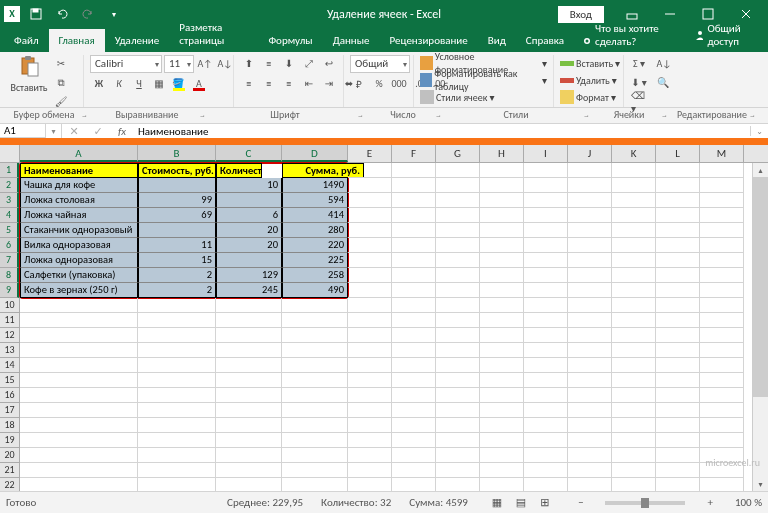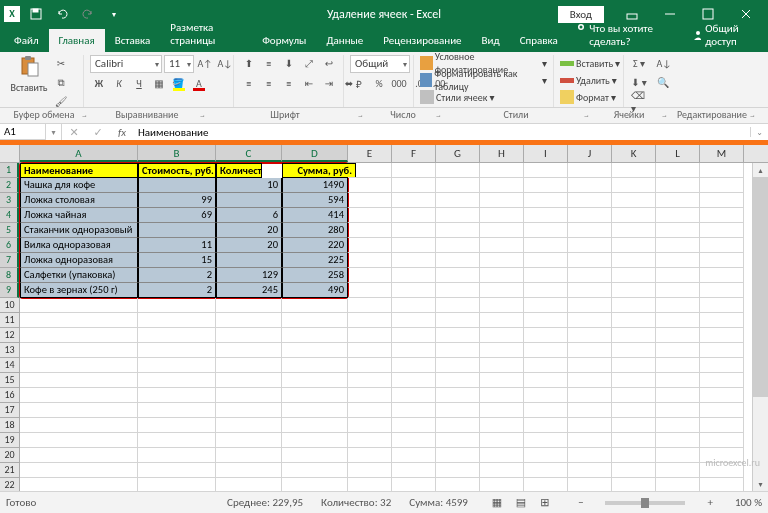--- a/index.html
+++ b/index.html
@@ -13,41 +13,41 @@
 .titlebar .right { display: flex; align-items: center; gap: 2px; }
 .titlebar .login-btn { background: #fff; color: #333; padding: 2px 12px; font-size: 11px; margin-right: 8px; cursor: pointer; }
 .titlebar .win-btn { width: 36px; height: 28px; display: inline-flex; align-items: center; justify-content: center; cursor: pointer; }
 .titlebar svg { fill: #fff; stroke: #fff; }
 
 .tabs { height: 24px; background: #0d7242; display: flex; align-items: flex-end; color: #fff; font-size: 11px; padding-left: 4px; }
 .tabs .tab { padding: 5px 10px; cursor: pointer; }
 .tabs .tab.active { background: #f3f3f3; color: #0d7242; }
 .tabs .tab.file { cursor: pointer; }
 .tabs .spacer { flex: 1; }
-.tabs .tellme { color: #fff; display: flex; align-items: flex-start; gap: 4px; padding: 4px 8px; }
+.tabs .tellme { color: #fff; display: flex; align-items: flex-end; gap: 4px; padding: 4px 8px; }
 .tabs .share { color: #fff; padding: 4px 10px; display: flex; align-items: center; gap: 4px; }
 
 .ribbon { height: 56px; background: #f3f3f3; border-bottom: 1px solid #d4d4d4; display: flex; font-size: 11px; color: #444; padding: 3px 4px 0 4px; }
 .ribbon .group { display: flex; align-items: flex-start; gap: 4px; padding: 0 6px; position: relative; border-right: 1px solid #e0e0e0; }
 .ribbon .big-btn { width: 38px; display: flex; flex-direction: column; align-items: center; gap: 2px; font-size: 10px; cursor: pointer; }
 .ribbon .big-btn .icon { width: 24px; height: 24px; }
 .ribbon .mini { display: flex; flex-direction: column; gap: 2px; }
 .ribbon .btn-row { display: flex; gap: 2px; align-items: center; height: 17px; }
 .ribbon .btn { width: 18px; height: 17px; display: inline-flex; align-items: center; justify-content: center; cursor: pointer; border: 1px solid transparent; font-size: 10px; color: #555; }
 .ribbon .combo { height: 18px; border: 1px solid #c8c8c8; background: #fff; font-size: 11px; padding: 0 14px 0 4px; position: relative; display: inline-flex; align-items: center; }
 .ribbon .combo::after { content: "▾"; position: absolute; right: 2px; font-size: 8px; color: #666; }
 .ribbon .label-grp { display: flex; flex-direction: column; gap: 1px; font-size: 10px; }
 .ribbon .label-grp span { display: flex; align-items: center; gap: 2px; cursor: pointer; height: 16px; }
 .ribbon .ico { width: 14px; height: 14px; display: inline-block; }
 
 .ribbon-labels { height: 16px; background: #f3f3f3; border-bottom: 1px solid #d4d4d4; display: flex; font-size: 10px; color: #666; }
 .ribbon-labels .lbl { text-align: center; position: relative; display: flex; align-items: flex-start; justify-content: center; }
 .ribbon-labels .lbl::after { content: "⌐"; font-size: 9px; transform: scaleX(-1) scaleY(-1); position: absolute; right: 2px; bottom: 0; color: #888; }
 
-.formula-bar { height: 21px; background: #fff; border-bottom: 5px solid #f97316; display: flex; align-items: center; font-size: 11px; }
+.formula-bar { height: 21px; background: #fff; border-bottom: 7px solid #f97316; display: flex; align-items: center; font-size: 11px; }
 .namebox { width: 46px; border: 1px solid #d4d4d4; border-top: none; border-left: none; height: 100%; padding: 0 4px; display: flex; align-items: center; background: #fff; }
 .namebox-dd { width: 16px; border-right: 1px solid #d4d4d4; height: 100%; display: flex; align-items: center; justify-content: center; cursor: pointer; color: #888; font-size: 8px; }
 .fb-btn { width: 24px; height: 100%; display: flex; align-items: center; justify-content: center; color: #aaa; cursor: pointer; }
 .fb-input { flex: 1; padding: 0 4px; height: 100%; display: flex; align-items: center; border: none; }
 .fb-expand { width: 18px; border-left: 1px solid #d4d4d4; display: flex; align-items: center; justify-content: center; color: #888; font-size: 8px; }
 
 .sheet-area { position: relative; height: 346px; overflow: hidden; }
 .col-headers { height: 18px; display: flex; background: #e6e6e6; border-bottom: 1px solid #ababab; }
 .corner { width: 20px; background: #e6e6e6; border-right: 1px solid #ababab; }
 .col-h { border-right: 1px solid #ababab; text-align: center; font-size: 11px; color: #333; line-height: 17px; cursor: pointer; }
@@ -137,21 +137,21 @@
         <svg width="12" height="12">
           <line x1="2" y1="2" x2="10" y2="10" stroke="#fff"></line>
           <line x1="10" y1="2" x2="2" y2="10" stroke="#fff"></line>
         </svg>
       </span>
   </div>
 </div>
 
 <div class="tabs">
   <div class="tab file">Файл</div>
-  <div id="tabs-container" style="display: contents;"><div class="tab active">Главная</div><div class="tab">Вставка</div><div class="tab">Разметка страницы</div><div class="tab">Формулы</div><div class="tab">Данные</div><div class="tab">Рецензирование</div><div class="tab">Вид</div><div class="tab">Справка</div></div>
+  <div id="tabs-container" style="display: contents;"><div class="tab active">Главная</div><div class="tab">Удаление</div><div class="tab">Разметка страницы</div><div class="tab">Формулы</div><div class="tab">Данные</div><div class="tab">Рецензирование</div><div class="tab">Вид</div><div class="tab">Справка</div></div>
   <div class="spacer"></div>
   <div class="tellme">
     <svg width="12" height="12">
         <circle cx="5" cy="5" r="3" fill="#fff"></circle>
         <circle cx="5" cy="5" r="1.5" fill="#0d7242"></circle>
       </svg>
     <span>Что вы хотите сделать?</span>
   </div>
   <div class="share">
     <svg width="12" height="12">
@@ -310,21 +310,21 @@
         <div class="row-h">19</div>
         <div class="row-h">20</div>
         <div class="row-h">21</div>
         <div class="row-h">22</div>
       </div>
     <div class="cells" id="cells">
       <div class="selection-box" id="selbox" style="left: -1px; top: -1px; width: 330px; height: 137px;"></div>
     <div class="cell hdr" style="left: 0px; top: 0px; width: 118px;">Наименование</div>
         <div class="cell hdr num" style="left: 118px; top: 0px; width: 78px;">Стоимость, руб.</div>
         <div class="cell hdr num" style="left: 196px; top: 0px; width: 46px;">Количество</div>
-        <div class="cell hdr num" style="left: 262px; top: 0px; width: 74px;">Сумма, руб.</div>
+        <div class="cell hdr num" style="left: 262px; top: 0px; width: 82px;">Сумма, руб.</div>
         <div class="cell data" style="left: 0px; top: 15px; width: 118px;">Чашка для кофе</div>
         <div class="cell data num" style="left: 118px; top: 15px; width: 78px;"></div>
         <div class="cell data num" style="left: 196px; top: 15px; width: 66px;">10</div>
         <div class="cell data num" style="left: 262px; top: 15px; width: 66px;">1490</div>
         <div class="cell data" style="left: 0px; top: 30px; width: 118px;">Ложка столовая</div>
         <div class="cell data num" style="left: 118px; top: 30px; width: 78px;">99</div>
         <div class="cell data num" style="left: 196px; top: 30px; width: 66px;"></div>
         <div class="cell data num" style="left: 262px; top: 30px; width: 66px;">594</div>
         <div class="cell data" style="left: 0px; top: 45px; width: 118px;">Ложка чайная</div>
         <div class="cell data num" style="left: 118px; top: 45px; width: 78px;">69</div>

